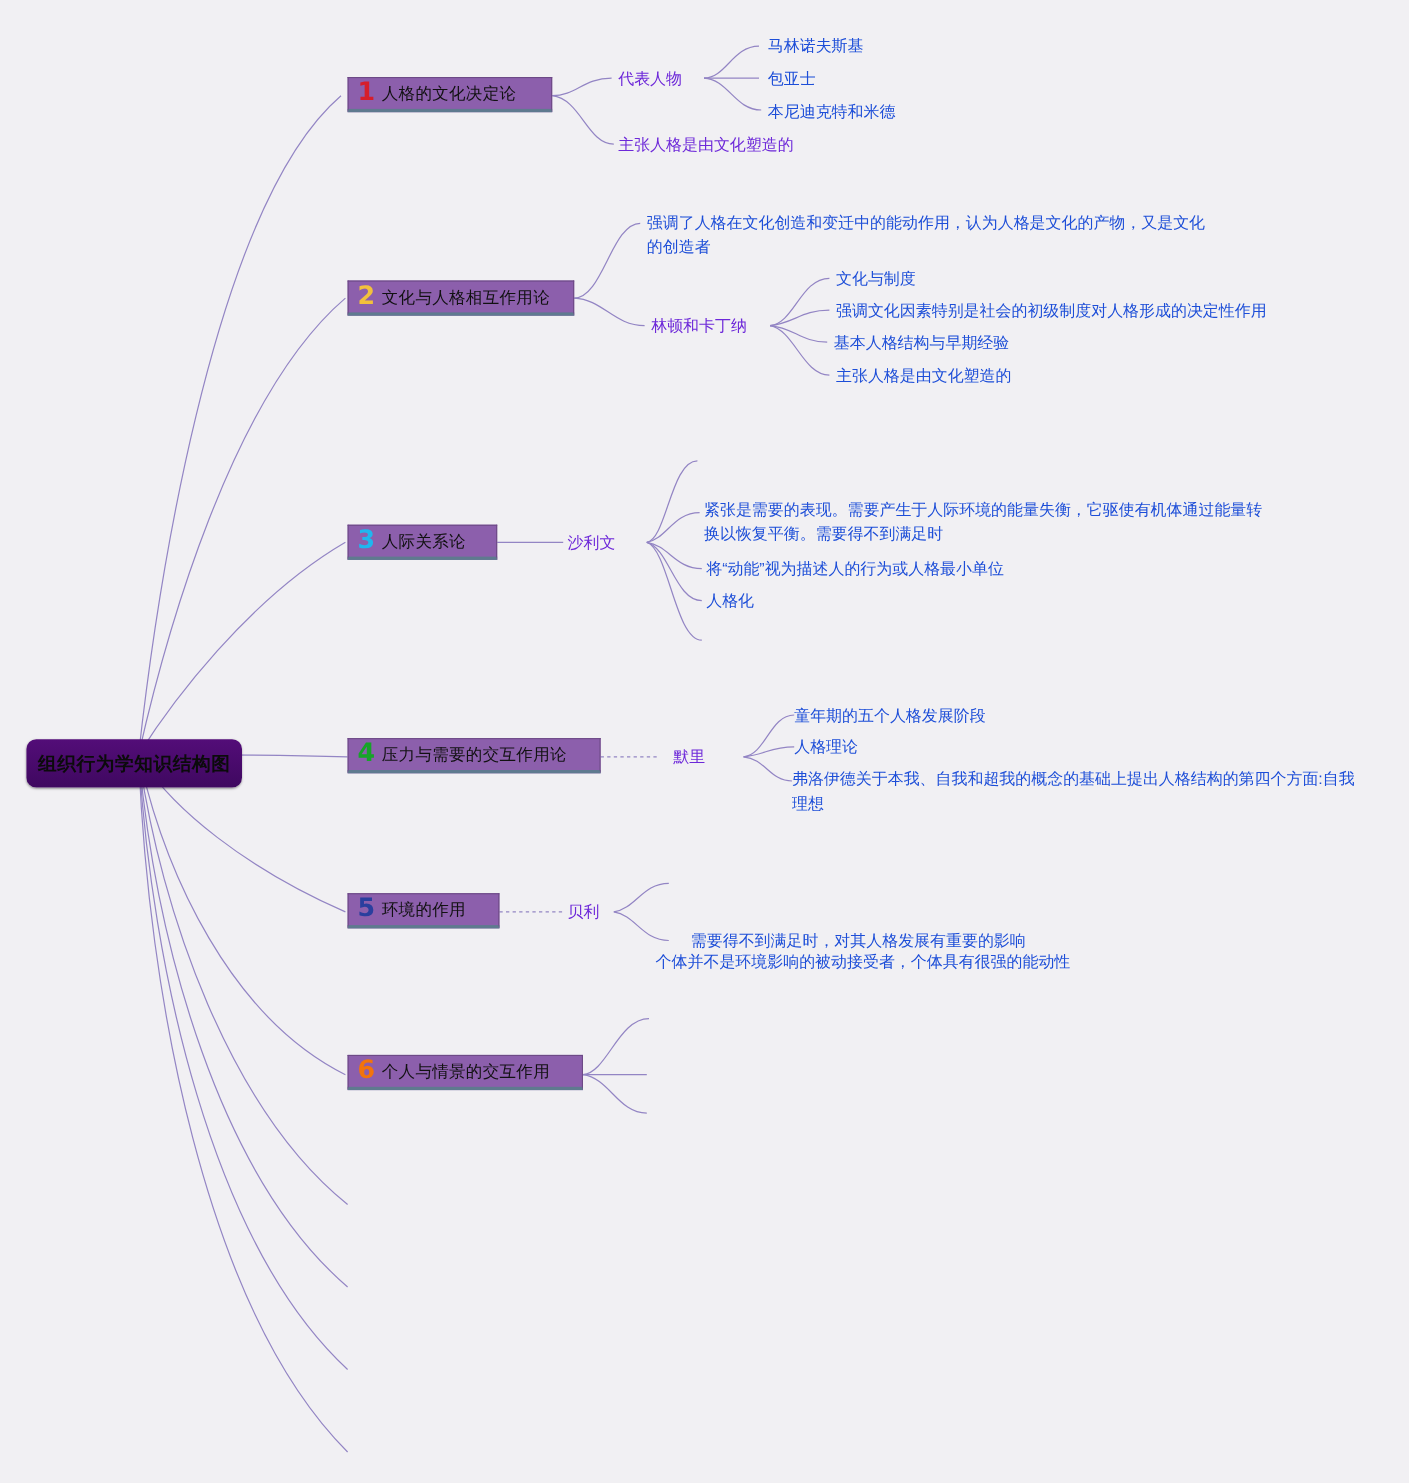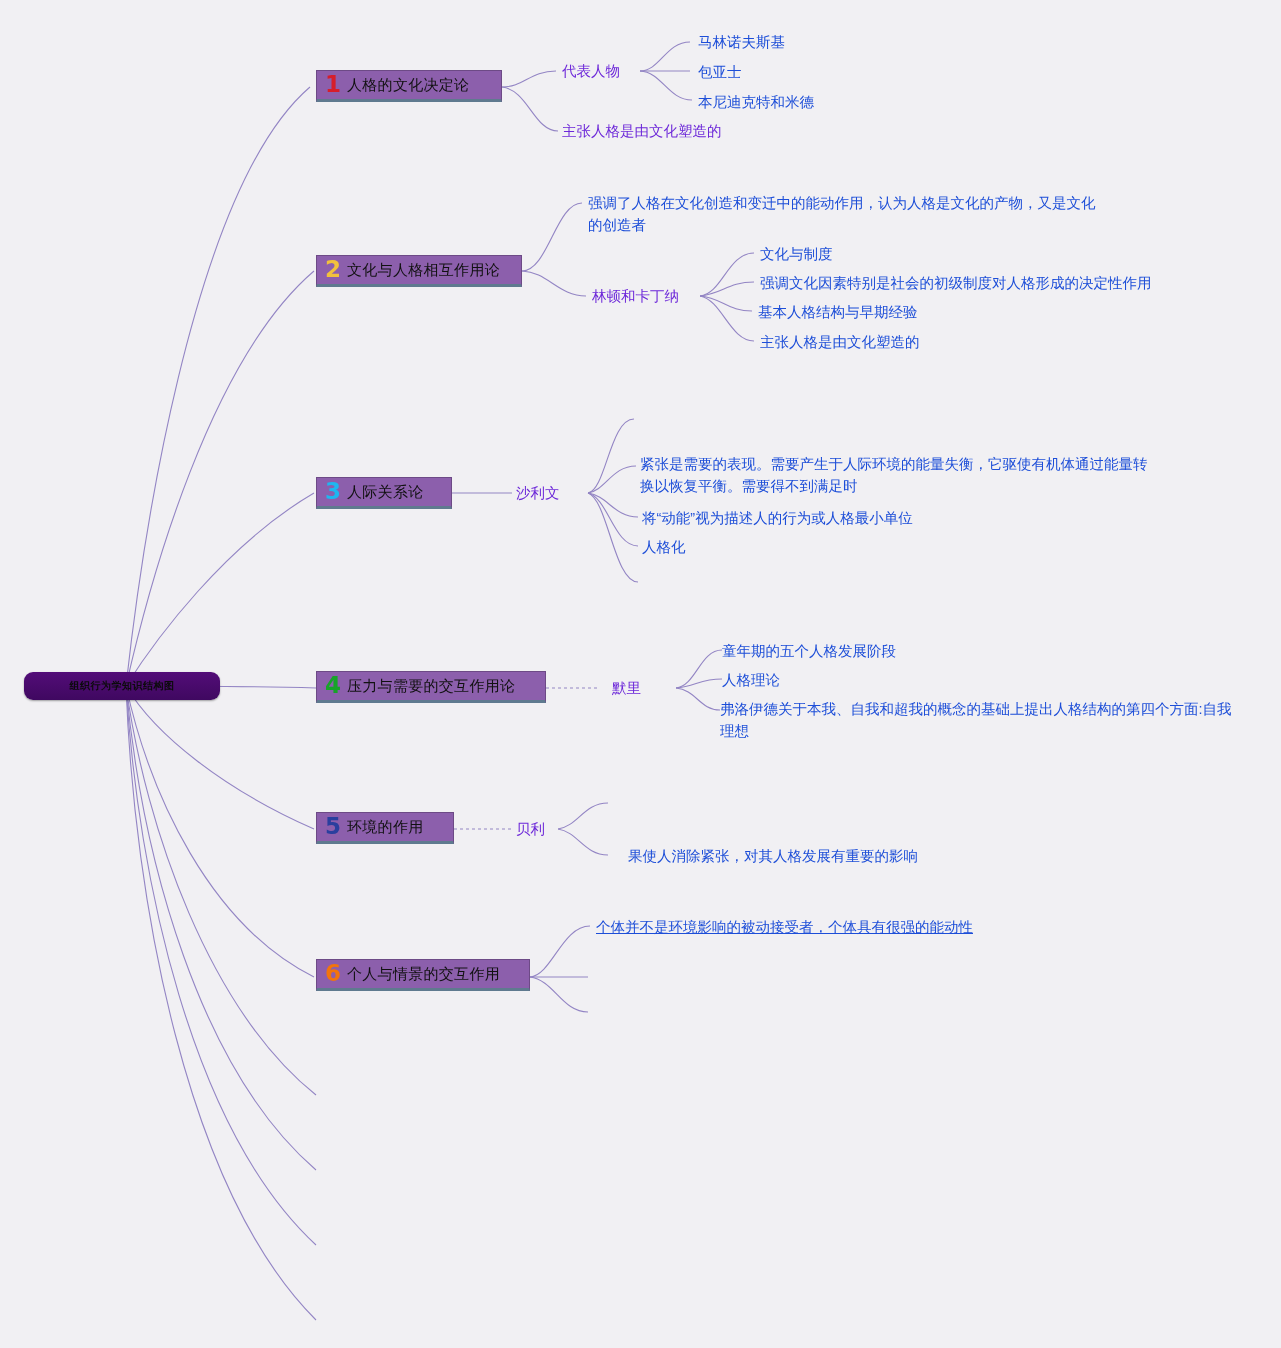--- a/index.html
+++ b/index.html
@@ -27,27 +27,27 @@
   .node {
     position: absolute;
     box-sizing: border-box;
   }
   
   .root-node {
     background: #4b0b6e;
     background: linear-gradient(180deg,#530d78 0%, #3f0860 100%);
     border-radius: 9px;
     color: #0b0b0b;
-    font-size: 10px;
+    font-size: 17px;
     font-weight: bold;
     letter-spacing: 0.5px;
     display: flex;
     align-items: center;
     justify-content: center;
-    height: 28px;
+    height: 44px;
     box-shadow: 0 1px 2px rgba(0,0,0,0.35);
   }
   
   .branch-node {
     background: #8c5fac;
     border: 1px solid #6d4a86;
     border-bottom: 3px solid #5f7a8f;
     height: 32px;
     display: flex;
     align-items: center;
@@ -191,21 +191,21 @@
   <div class="text-node" style="left:722px; top:640px;">童年期的五个人格发展阶段</div>
   <div class="text-node" style="left:722px; top:669px;">人格理论</div>
   <div class="text-node" style="left:720px; top:698px; width:520px;">弗洛伊德关于本我、自我和超我的概念的基础上提出人格结构的第四个方面:自我
 理想</div>
 
   <div class="node branch-node" style="left:316px; top:812px; width:138px;">
     <span class="branch-num" style="color:#2a3f9e;">5</span>
     <span class="branch-label">环境的作用</span>
   </div>
   <div class="sub-title" style="left:516px; top:820px;">贝利</div>
-  <div class="text-node" style="left:628px; top:845px;">果使人消除紧张，对其人格发展有重要的影响</div>
+  <div class="text-node" style="left:628px; top:845px;">需要得不到满足时，对其人格发展有重要的影响</div>
 
   <div class="node branch-node" style="left:316px; top:959px; width:214px;">
     <span class="branch-num" style="color:#f2740c;">6</span>
     <span class="branch-label">个人与情景的交互作用</span>
   </div>
-  <div class="text-node" style="left:596px; top:916px;text-decoration:underline;">个体并不是环境影响的被动接受者，个体具有很强的能动性</div>
+  <div class="text-node" style="left:596px; top:864px;">个体并不是环境影响的被动接受者，个体具有很强的能动性</div>
 
 </div>
 
 </body></html>

